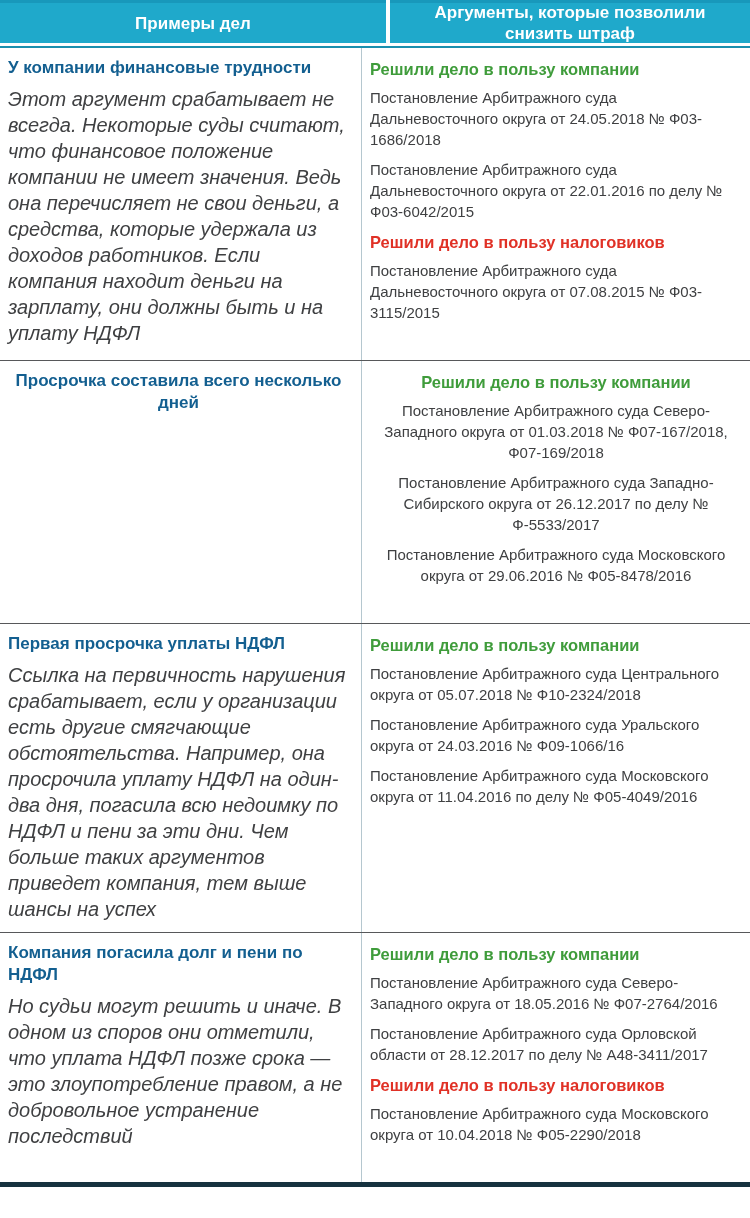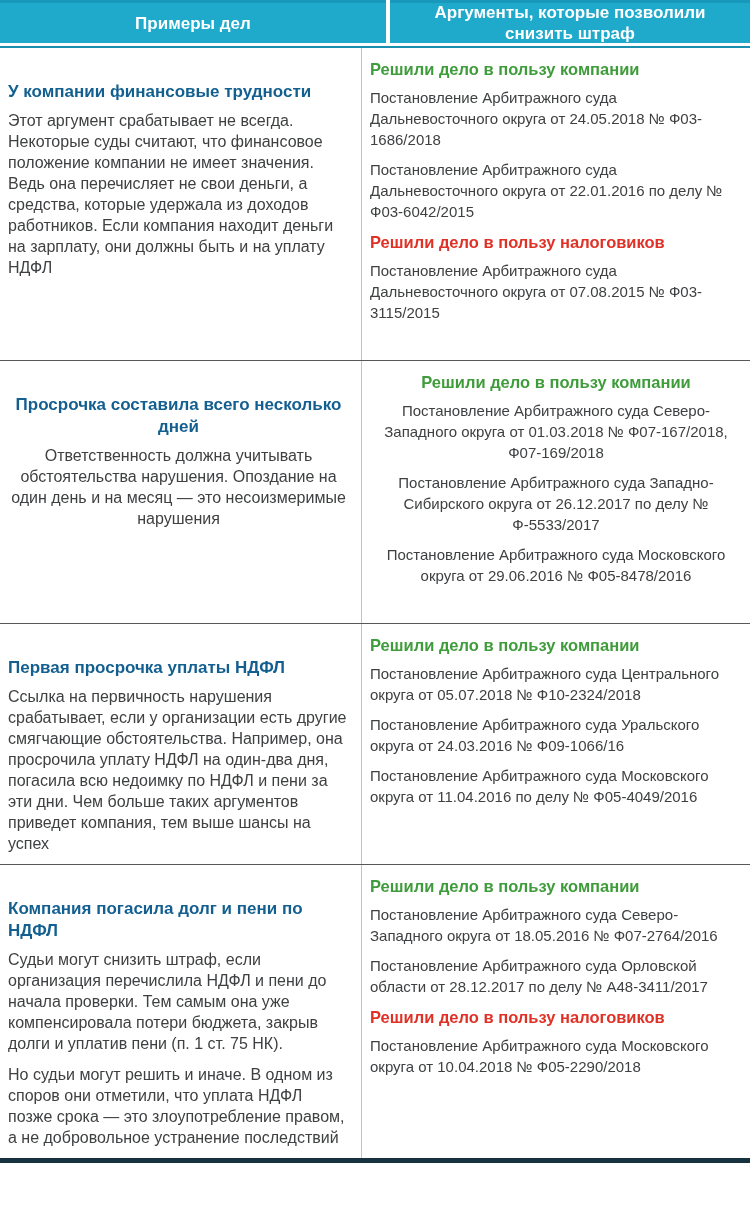--- a/index.html
+++ b/index.html
@@ -69,26 +69,26 @@
   .cell-right{
     flex:1;
     padding:9px 8px 28px 8px;
   }
   .argument-title{
     color:var(--argument-title);
     font-weight:bold;
     font-size:17px;
     line-height:22px;
     margin-bottom:7px;
-    margin-top:24px;
   }
   .argument-paragraph{
-    font-size:16px;
-    line-height:21px;
+    font-size:20px;
+    line-height:26px;
     margin-bottom:10px;
+    font-style:italic;
   }
   .argument-paragraph:last-child{margin-bottom:0;}
   .verdict-heading{
     font-weight:bold;
     font-size:16.5px;
     line-height:22px;
     margin:1px 0 7px 0;
   }
   .verdict-company{color:var(--favor-company);}
   .verdict-taxman{color:var(--favor-taxman);}
@@ -120,21 +120,20 @@
           <div class="verdict-heading verdict-company">Решили дело в пользу компании</div>
           <div class="case-item">Постановление Арбитражного суда Дальневосточного округа от 24.05.2018 № Ф03-1686/2018</div>
           <div class="case-item">Постановление Арбитражного суда Дальневосточного округа от 22.01.2016 по делу № Ф03-6042/2015</div>
           <div class="verdict-heading verdict-taxman">Решили дело в пользу налоговиков</div>
           <div class="case-item">Постановление Арбитражного суда Дальневосточного округа от 07.08.2015 № Ф03-3115/2015</div>
         </div>
       </div>
       <div class="row">
         <div class="cell-left">
           <div class="argument-title">Просрочка составила всего несколько дней</div>
-          <div class="argument-paragraph">Ответственность должна учитывать обстоятельства нарушения. Опоздание на один день и на месяц — это несоизмеримые нарушения</div>
         </div>
         <div class="cell-right">
           <div class="verdict-heading verdict-company">Решили дело в пользу компании</div>
           <div class="case-item">Постановление Арбитражного суда Северо-Западного округа от 01.03.2018 № Ф07-167/2018, Ф07-169/2018</div>
           <div class="case-item">Постановление Арбитражного суда Западно-Сибирского округа от 26.12.2017 по делу № Ф-5533/2017</div>
           <div class="case-item">Постановление Арбитражного суда Московского округа от 29.06.2016 № Ф05-8478/2016</div>
         </div>
       </div>
       <div class="row">
         <div class="cell-left">
@@ -144,21 +143,20 @@
         <div class="cell-right">
           <div class="verdict-heading verdict-company">Решили дело в пользу компании</div>
           <div class="case-item">Постановление Арбитражного суда Центрального округа от 05.07.2018 № Ф10-2324/2018</div>
           <div class="case-item">Постановление Арбитражного суда Уральского округа от 24.03.2016 № Ф09-1066/16</div>
           <div class="case-item">Постановление Арбитражного суда Московского округа от 11.04.2016 по делу № Ф05-4049/2016</div>
         </div>
       </div>
       <div class="row">
         <div class="cell-left">
           <div class="argument-title">Компания погасила долг и пени по НДФЛ</div>
-          <div class="argument-paragraph">Судьи могут снизить штраф, если организация перечислила НДФЛ и пени до начала проверки. Тем самым она уже компенсировала потери бюджета, закрыв долги и уплатив пени (п. 1 ст. 75 НК).</div>
           <div class="argument-paragraph">Но судьи могут решить и иначе. В одном из споров они отметили, что уплата НДФЛ позже срока — это злоупотребление правом, а не добровольное устранение последствий</div>
         </div>
         <div class="cell-right">
           <div class="verdict-heading verdict-company">Решили дело в пользу компании</div>
           <div class="case-item">Постановление Арбитражного суда Северо-Западного округа от 18.05.2016 № Ф07-2764/2016</div>
           <div class="case-item">Постановление Арбитражного суда Орловской области от 28.12.2017 по делу № А48-3411/2017</div>
           <div class="verdict-heading verdict-taxman">Решили дело в пользу налоговиков</div>
           <div class="case-item">Постановление Арбитражного суда Московского округа от 10.04.2018 № Ф05-2290/2018</div>
         </div>
       </div>

